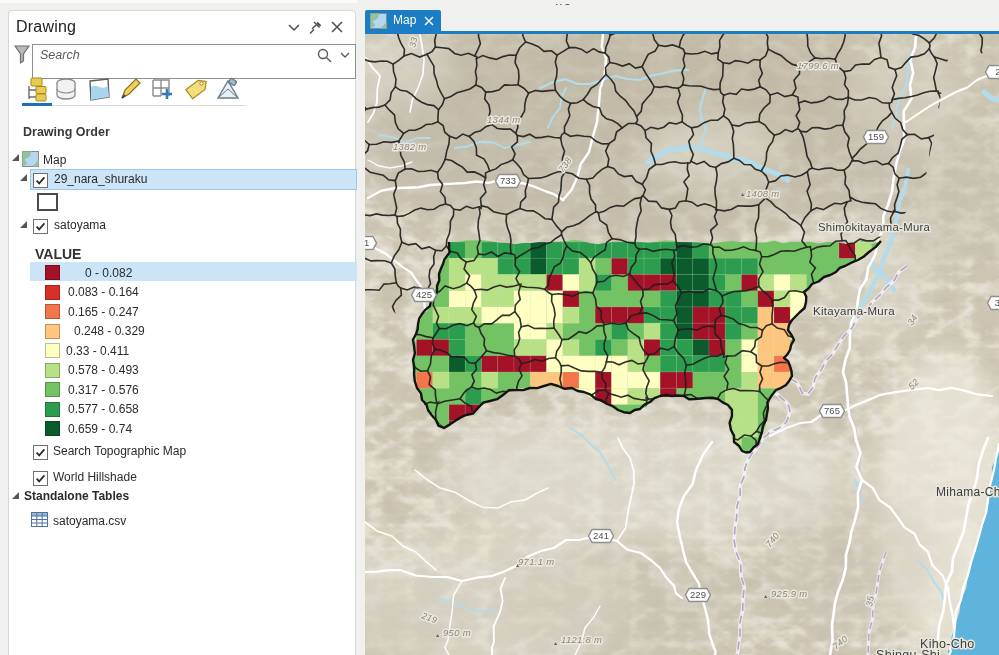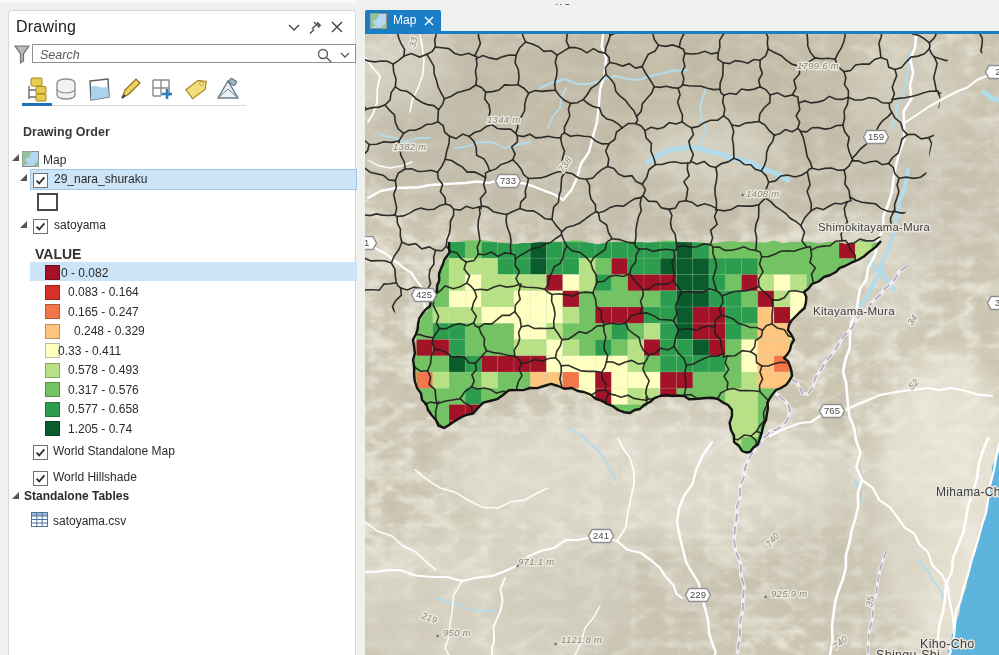--- a/index.html
+++ b/index.html
@@ -1,19 +1,19 @@
 <!DOCTYPE html>
 <html><head><meta charset="utf-8"><style>
 html,body{margin:0;padding:0}
 body{width:999px;height:655px;overflow:hidden;background:#f0f0ee;font-family:"Liberation Sans",sans-serif;position:relative}
 .panel{position:absolute;left:8px;top:10px;width:348px;height:645px;background:#ffffff;border:1px solid #d6d6d6;border-bottom:none;border-radius:4px 4px 0 0;box-sizing:border-box}
 .ptitle{position:absolute;left:7px;top:7px;font-size:16px;color:#222;letter-spacing:0.2px}
 .ticons{position:absolute;right:10px;top:9px;color:#4d4d4d}
 .srow{position:absolute;left:0;top:33px;width:100%;height:24px}
-.sbox{position:absolute;left:23px;top:0;width:324px;height:19px;border:1px solid #8f8f8f;background:#fff;box-sizing:border-box}
+.sbox{position:absolute;left:23px;top:0;width:324px;height:35px;border:1px solid #8f8f8f;background:#fff;box-sizing:border-box}
 .sbox .ph{position:absolute;left:7px;top:3px;font-style:italic;font-size:12.5px;color:#595959}
 .toolbar{position:absolute;left:0px;top:66px;width:100%;height:30px}
 .tabline{position:absolute;left:13px;top:94px;width:224px;height:1px;background:#d9d9d9}
 .tabact{position:absolute;left:13px;top:92px;width:30px;height:3px;background:#1d70b8}
 .dorder{position:absolute;left:14px;top:114px;font-size:12.5px;font-weight:bold;color:#383838}
 .row{position:absolute;font-size:12px;color:#2b2b2b;white-space:nowrap}
 .sel{position:absolute;left:21px;top:158px;width:327px;height:21px;background:#cce4f7;border:1px solid #9dc6e8;box-sizing:border-box}
 .cb{position:absolute;width:13px;height:13px;border:1px solid #707070;background:#fff}
 .sw{position:absolute;width:15px;height:15px;border:1px solid rgba(0,0,0,0.25);box-sizing:border-box}
 .hl{position:absolute;left:21px;top:251px;width:327px;height:19px;background:#cce4f7}
@@ -842,42 +842,42 @@
 
   <div class="exp" style="left:11px;top:210px"></div>
   <svg class="cb" style="left:24px;top:208px" viewBox="0 0 13 13" width="13" height="13">
       <path d="M2.6,6.6 L5.2,9.4 L10.4,3.4" stroke="#2b2b2b" stroke-width="1.7" fill="none"></path>
     </svg>
   <div class="row" style="left:45px;top:207px">satoyama</div>
 
   <div class="row" style="left:26px;top:235px;font-weight:bold;font-size:14px;color:#333">VALUE</div>
   <div class="hl"></div>
   <div class="sw" style="left:36px;top:254.0px;background:#a31226"></div>
-    <div class="row" style="left:52px;top:254.5px">0 - 0.082</div>
+    <div class="row" style="left:76px;top:254.5px">0 - 0.082</div>
     <div class="sw" style="left:36px;top:273.5px;background:#d73027"></div>
     <div class="row" style="left:59px;top:274.0px">0.083 - 0.164</div>
     <div class="sw" style="left:36px;top:293.0px;background:#f2764a"></div>
     <div class="row" style="left:59px;top:293.5px">0.165 - 0.247</div>
     <div class="sw" style="left:36px;top:312.5px;background:#fdc57e"></div>
     <div class="row" style="left:65px;top:313.0px">0.248 - 0.329</div>
     <div class="sw" style="left:36px;top:332.0px;background:#feffc0"></div>
-    <div class="row" style="left:49px;top:332.5px">0.33 - 0.411</div>
+    <div class="row" style="left:57px;top:332.5px">0.33 - 0.411</div>
     <div class="sw" style="left:36px;top:351.5px;background:#b8e186"></div>
     <div class="row" style="left:59px;top:352.0px">0.578 - 0.493</div>
     <div class="sw" style="left:36px;top:371.0px;background:#73c264"></div>
     <div class="row" style="left:59px;top:371.5px">0.317 - 0.576</div>
     <div class="sw" style="left:36px;top:390.5px;background:#2c9d4e"></div>
     <div class="row" style="left:59px;top:391.0px">0.577 - 0.658</div>
     <div class="sw" style="left:36px;top:410.0px;background:#0b5c2c"></div>
-    <div class="row" style="left:59px;top:410.5px">1.205 - 0.74</div>
+    <div class="row" style="left:59px;top:410.5px">0.659 - 0.74</div>
 
   <svg class="cb" style="left:24px;top:434px" viewBox="0 0 13 13" width="13" height="13">
       <path d="M2.6,6.6 L5.2,9.4 L10.4,3.4" stroke="#2b2b2b" stroke-width="1.7" fill="none"></path>
     </svg>
-  <div class="row" style="left:44px;top:433px">World Standalone Map</div>
+  <div class="row" style="left:44px;top:433px">Search Topographic Map</div>
   <svg class="cb" style="left:24px;top:460px" viewBox="0 0 13 13" width="13" height="13">
       <path d="M2.6,6.6 L5.2,9.4 L10.4,3.4" stroke="#2b2b2b" stroke-width="1.7" fill="none"></path>
     </svg>
   <div class="row" style="left:44px;top:459px">World Hillshade</div>
 
   <div class="exp" style="left:3px;top:481px"></div>
   <div class="row" style="left:15px;top:478px;font-weight:bold">Standalone Tables</div>
   <span style="position:absolute;left:22px;top:501px"><svg width="17" height="15" viewBox="0 0 17 15">
 <rect x="0.5" y="0.5" width="16" height="14" fill="#fff" stroke="#4a75a0"></rect>
 <rect x="0.5" y="0.5" width="16" height="3.5" fill="#9db8d2" stroke="#4a75a0"></rect>

